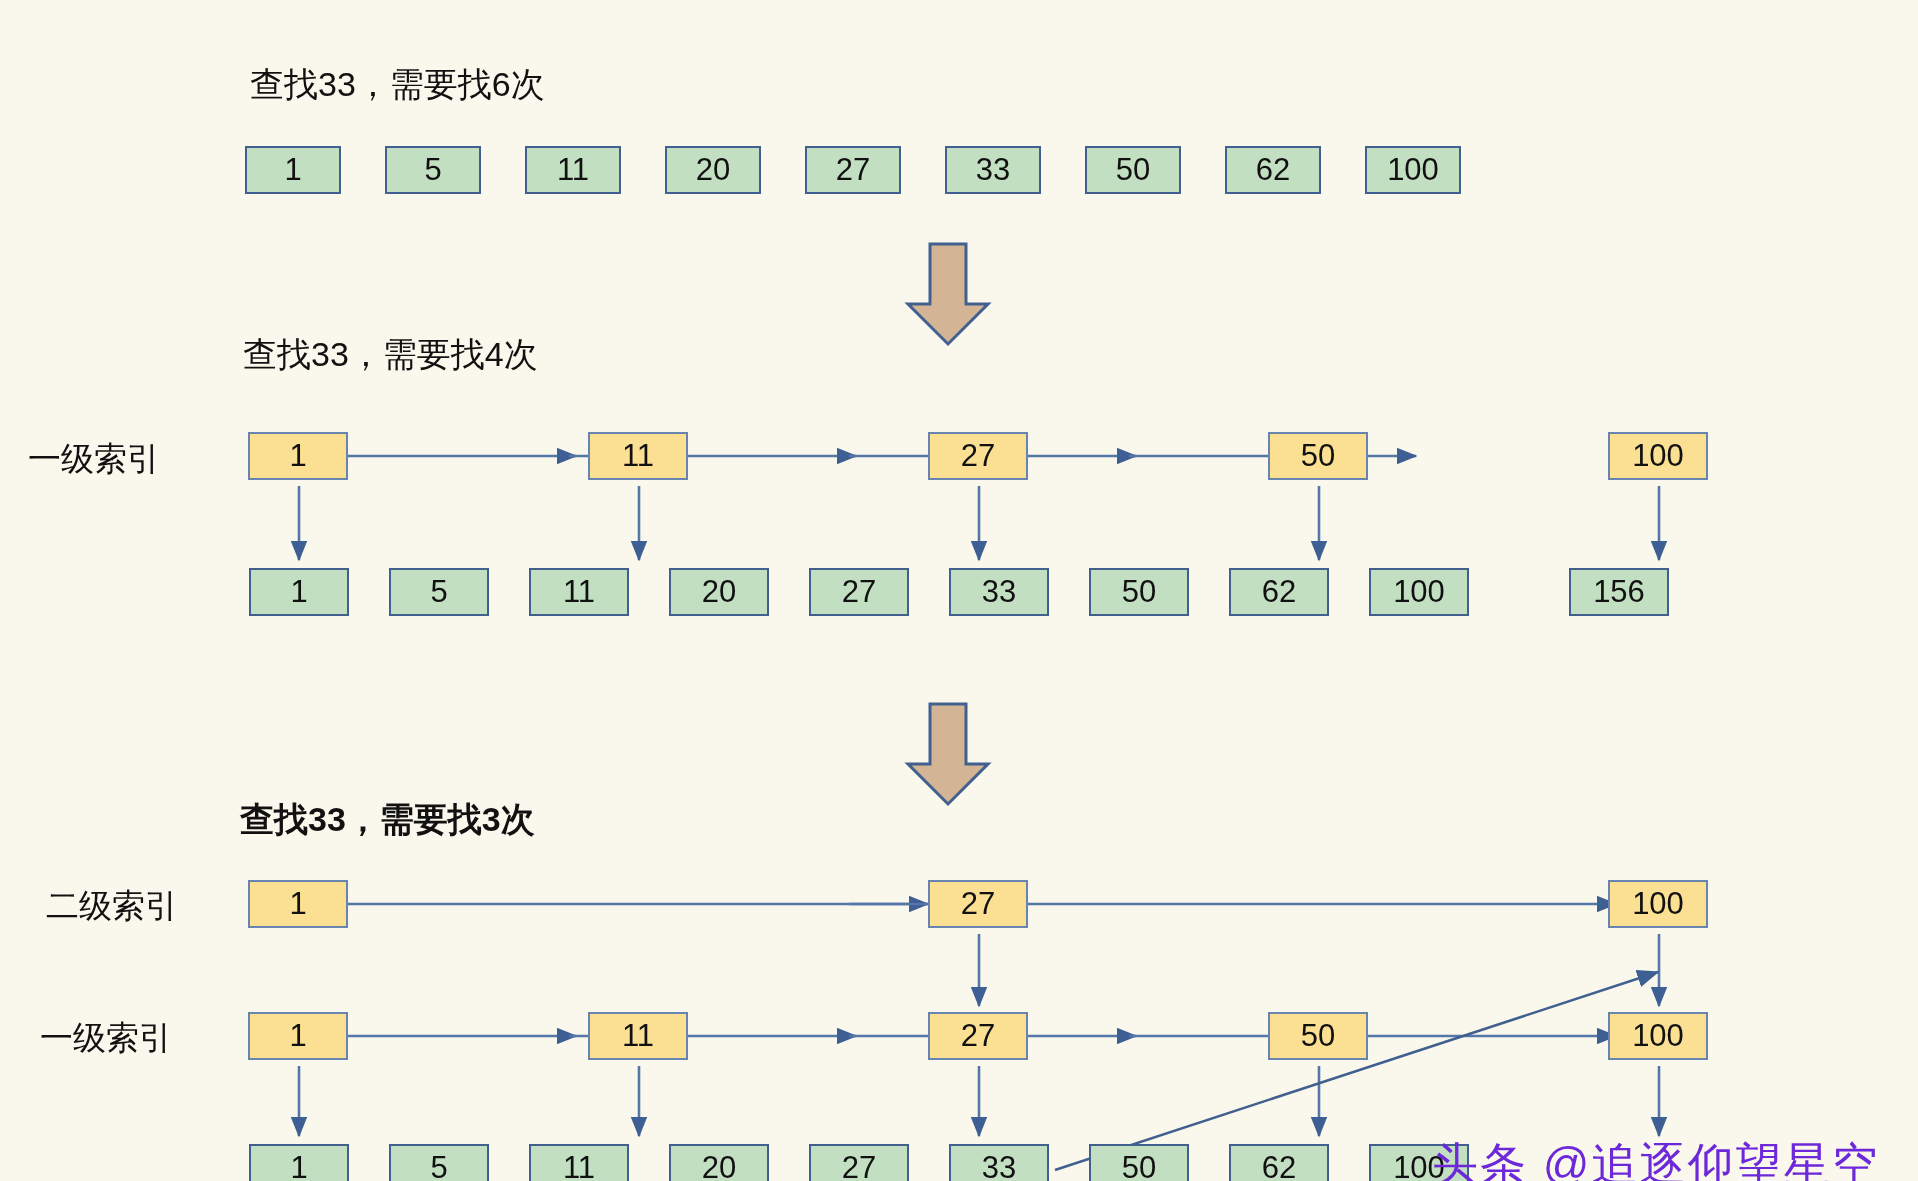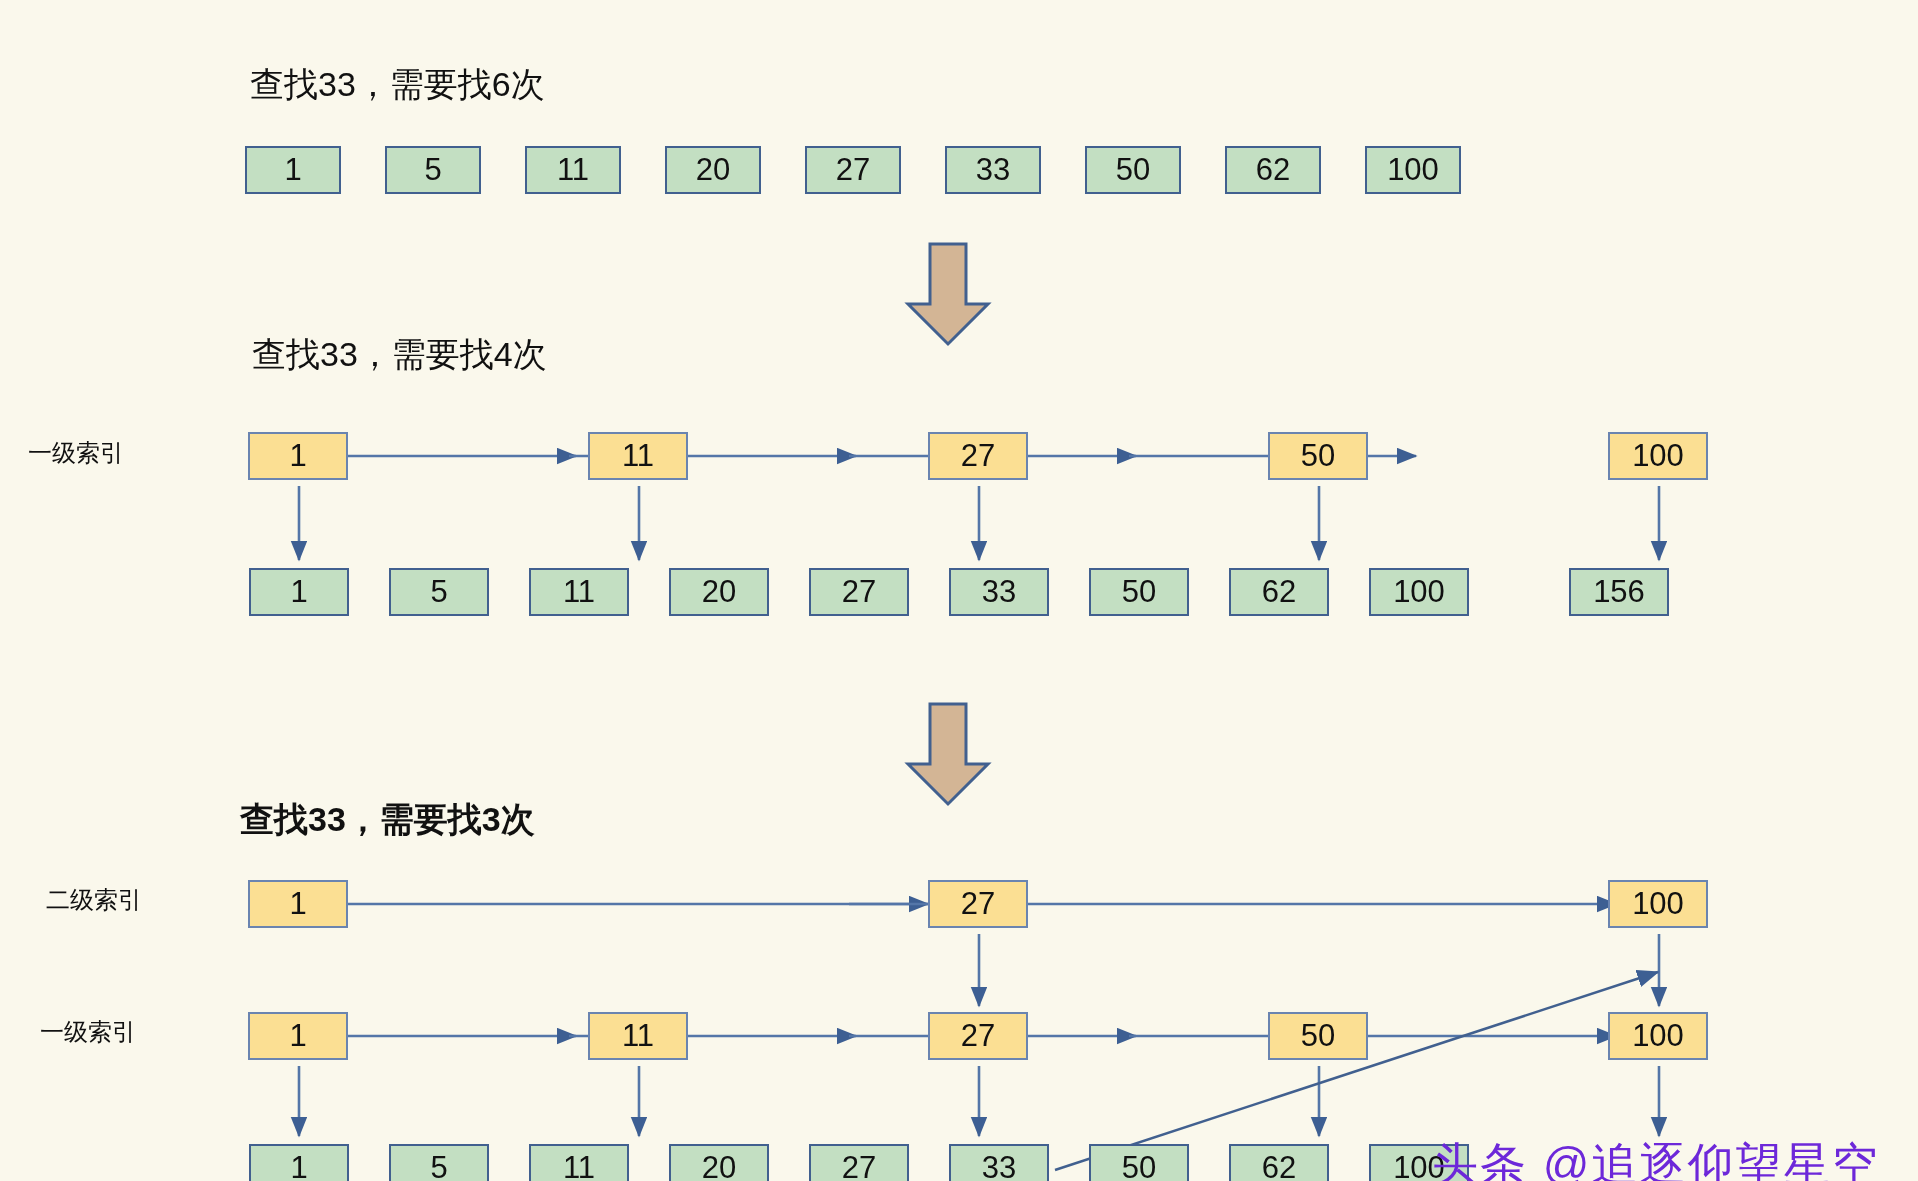--- a/index.html
+++ b/index.html
@@ -14,21 +14,21 @@
   svg#canvas{position:absolute;left:0;top:0;width:1918px;height:1181px;}
   .sect-title{
     position:absolute;
     font-size:34px;
     color:#111;
     white-space:nowrap;
     letter-spacing:0px;
   }
   .row-label{
     position:absolute;
-    font-size:24px;
+    font-size:33px;
     color:#111;
     white-space:nowrap;
     text-align:center;
   }
   .node{
     position:absolute;
     display:flex;align-items:center;justify-content:center;
     font-size:31px;
     color:#111;
     box-sizing:border-box;
@@ -154,21 +154,21 @@
   <div class="node data" style="left:245px;top:102px;width:96px;height:48px;">1</div>
   <div class="node data" style="left:385px;top:102px;width:96px;height:48px;">5</div>
   <div class="node data" style="left:525px;top:102px;width:96px;height:48px;">11</div>
   <div class="node data" style="left:665px;top:102px;width:96px;height:48px;">20</div>
   <div class="node data" style="left:805px;top:102px;width:96px;height:48px;">27</div>
   <div class="node data" style="left:945px;top:102px;width:96px;height:48px;">33</div>
   <div class="node data" style="left:1085px;top:102px;width:96px;height:48px;">50</div>
   <div class="node data" style="left:1225px;top:102px;width:96px;height:48px;">62</div>
   <div class="node data" style="left:1365px;top:102px;width:96px;height:48px;">100</div>
 
-  <div class="sect-title" style="left:252px;top:288px;">查找33，需要找4次</div>
+  <div class="sect-title" style="left:243px;top:288px;">查找33，需要找4次</div>
 
   <div class="row-label" style="left:28px;top:393px;">一级索引</div>
 
   <div class="node idx" style="left:248px;top:388px;width:100px;height:48px;">1</div>
   <div class="node idx" style="left:588px;top:388px;width:100px;height:48px;">11</div>
   <div class="node idx" style="left:928px;top:388px;width:100px;height:48px;">27</div>
   <div class="node idx" style="left:1268px;top:388px;width:100px;height:48px;">50</div>
   <div class="node idx" style="left:1608px;top:388px;width:100px;height:48px;">100</div>
 
   <div class="node data" style="left:249px;top:524px;width:100px;height:48px;">1</div>

